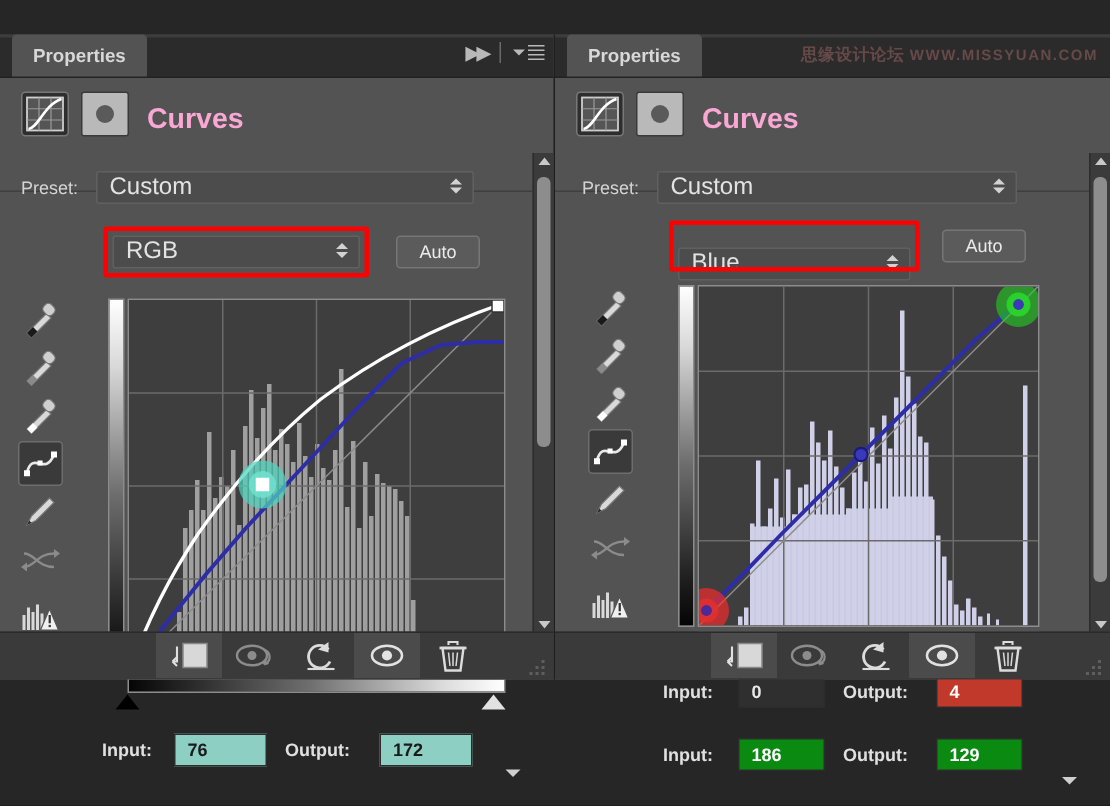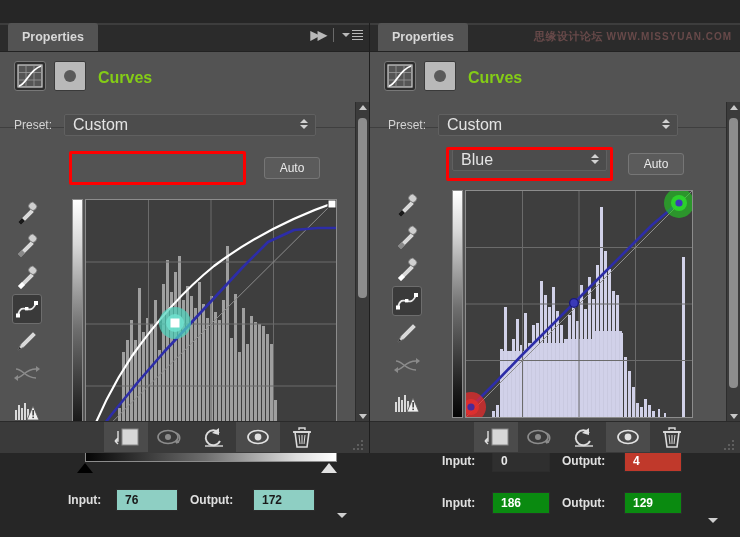--- a/index.html
+++ b/index.html
@@ -31,21 +31,21 @@
   .watermark .en{font-size:10px;letter-spacing:1px;}
 
   
   .titlerow{position:absolute;top:28px;left:0;right:0;height:50px;}
   .adjthumb{position:absolute;left:14px;top:10px;width:32px;height:30px;background:#2e2e2e;
             border:1px solid #787878;border-radius:3px;box-sizing:border-box;}
   .maskthumb{position:absolute;left:54px;top:10px;width:32px;height:30px;background:#b9b9b9;
              border:1px solid #3a3a3a;border-radius:2px;box-sizing:border-box;
              display:flex;align-items:center;justify-content:center;}
   .maskthumb .dot{width:12px;height:12px;border-radius:50%;background:#5a5a5a;}
-  .adjtitle{position:absolute;left:98px;top:18px;font-size:16px;font-weight:bold;color:#84cc16;}
+  .adjtitle{position:absolute;left:98px;top:18px;font-size:19px;font-weight:bold;color:#f9a8d4;}
   .titlesep{position:absolute;left:0;right:0;top:76px;height:1px;background:#3f3f3f;}
 
   
   .body{position:absolute;top:79px;left:0;right:0;bottom:31px;}
   .preset-lbl{position:absolute;top:5px;font-size:12px;color:#d4d4d4;}
 
   .combo{position:absolute;height:22px;background:#4c4c4c;border:1px solid #606060;
          border-radius:2px;box-sizing:border-box;color:#e3e3e3;font-size:16px;
          line-height:20px;padding-left:8px;}
   .combo .arrows{position:absolute;right:7px;top:4px;display:flex;flex-direction:column;gap:2px;}
@@ -147,20 +147,27 @@
 
       <div class="preset-lbl" style="left:14px;top:16px;">Preset:</div>
       <div class="combo" style="left:64px;top:12px;width:252px;">
         <span>Custom</span>
         <span class="arrows">
           <span class="up"></span>
             <span class="dn"></span>
         </span>
       </div>
 
+      <div class="combo" style="left:75px;top:55px;width:165px;">
+        <span>RGB</span>
+        <span class="arrows">
+          <span class="up"></span>
+            <span class="dn"></span>
+        </span>
+      </div>
       <div class="redbox" style="left:69px;top:49px;width:177px;height:34px;"></div>
       <div class="autobtn" style="left:264px;top:55px;width:56px;">Auto</div>
 
       <div class="tools" style="left:12px;top:96px;">
         <div class="tool">
           <svg width="30" height="30" viewBox="0 0 30 30">
             <path d="M6 24 L12 18 L19 11 L22 14 L15 21 L9 27 Z" fill="#d9d9d9" stroke="#777" stroke-width="0.8"></path>
             <path d="M6 24 L10 20 L13 23 L9 27 Z" fill="#1a1a1a"></path>
             <rect x="17" y="5" width="8" height="7" rx="3" transform="rotate(45 21 8)" fill="#cfcfcf" stroke="#777" stroke-width="0.8"></rect>
           </svg>
@@ -403,21 +410,21 @@
 
       <div class="preset-lbl" style="left:18px;top:16px;">Preset:</div>
       <div class="combo" style="left:68px;top:12px;width:240px;">
         <span>Custom</span>
         <span class="arrows">
           <span class="up"></span>
             <span class="dn"></span>
         </span>
       </div>
 
-      <div class="combo" style="left:82px;top:47px;width:155px;">
+      <div class="combo" style="left:82px;top:63px;width:155px;">
         <span>Blue</span>
         <span class="arrows">
           <span class="up"></span>
             <span class="dn"></span>
         </span>
       </div>
       <div class="redbox" style="left:76px;top:45px;width:167px;height:34px;"></div>
       <div class="autobtn" style="left:258px;top:51px;width:56px;">Auto</div>
 
       <div class="tools" style="left:22px;top:88px;">

